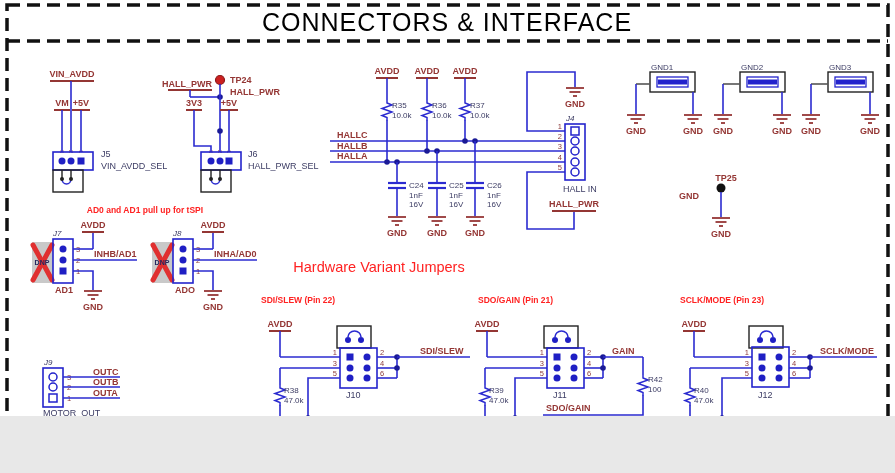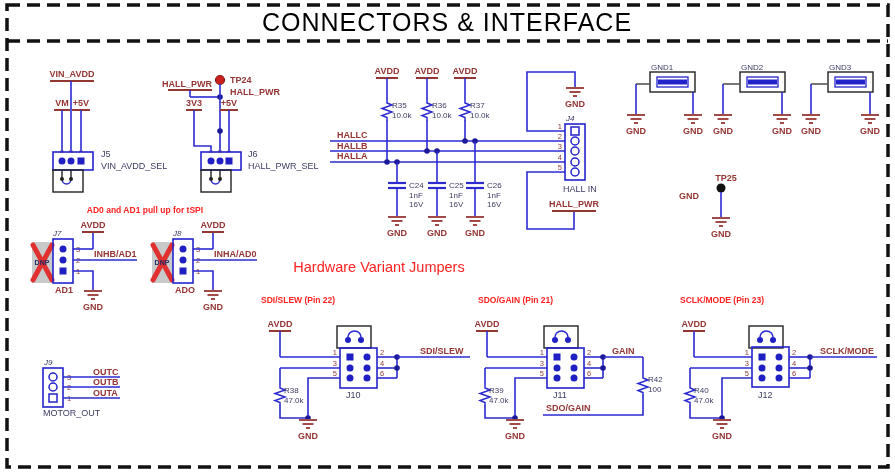--- a/index.html
+++ b/index.html
@@ -1,16 +1,16 @@
 <!DOCTYPE html>
 <html><head>
 <meta charset="utf-8">
 <style>
   html,body{margin:0;padding:0;background:#e8e8e8}
-  .canvas{position:relative;width:895px;height:473px;background:#ffffff;overflow:hidden}
+  .canvas{position:relative;width:895px;height:416px;background:#ffffff;overflow:hidden}
   svg{display:block}
   text{font-family:"Liberation Sans","DejaVu Sans",sans-serif}
   .w{stroke:#2b2bd0;stroke-width:1.6;fill:none}
   .wk{stroke:#555;stroke-width:1.6;fill:none}
   .cbox{stroke:#2323cc;stroke-width:1.6;fill:none}
   .kbox{stroke:#222;stroke-width:1.4;fill:none}
   .pinf{fill:#1f1fc4}
   .pino{fill:#fff;stroke:#2323cc;stroke-width:1.5}
   .dot{fill:#1a1a96}
   .gnd{stroke:#a04a4a;stroke-width:2;fill:none}

